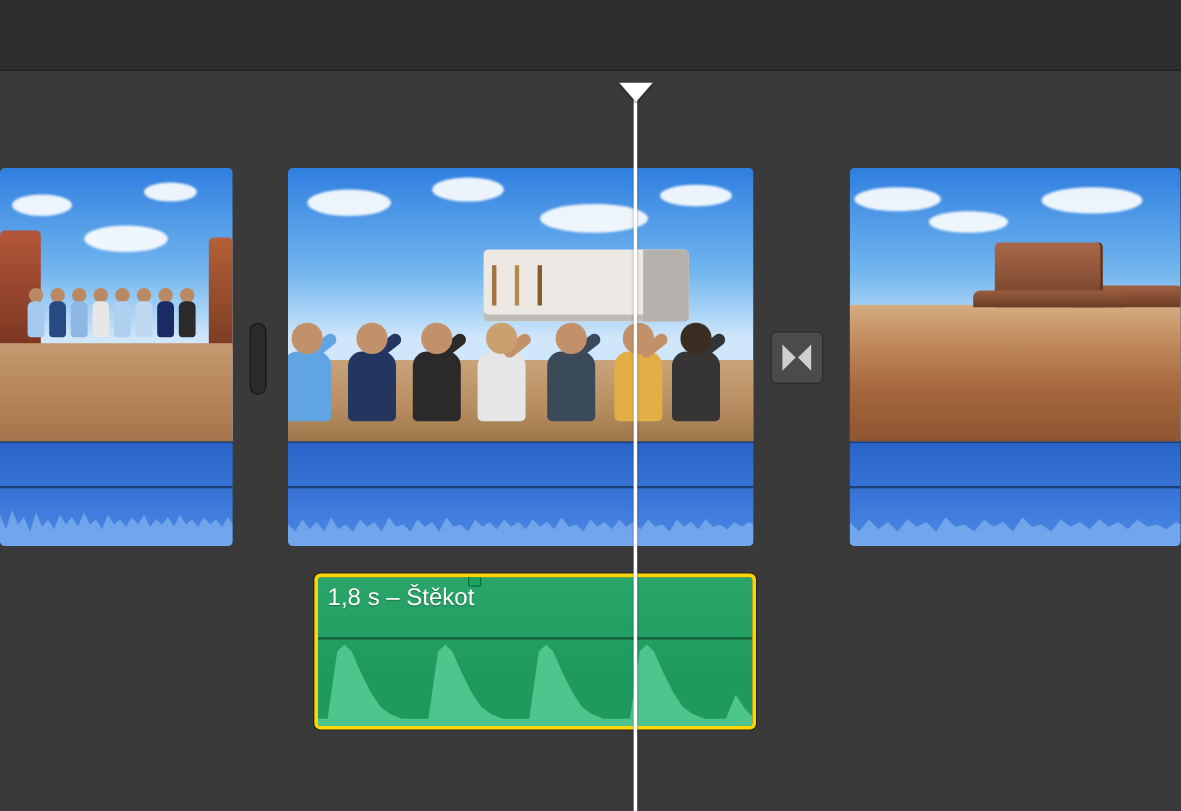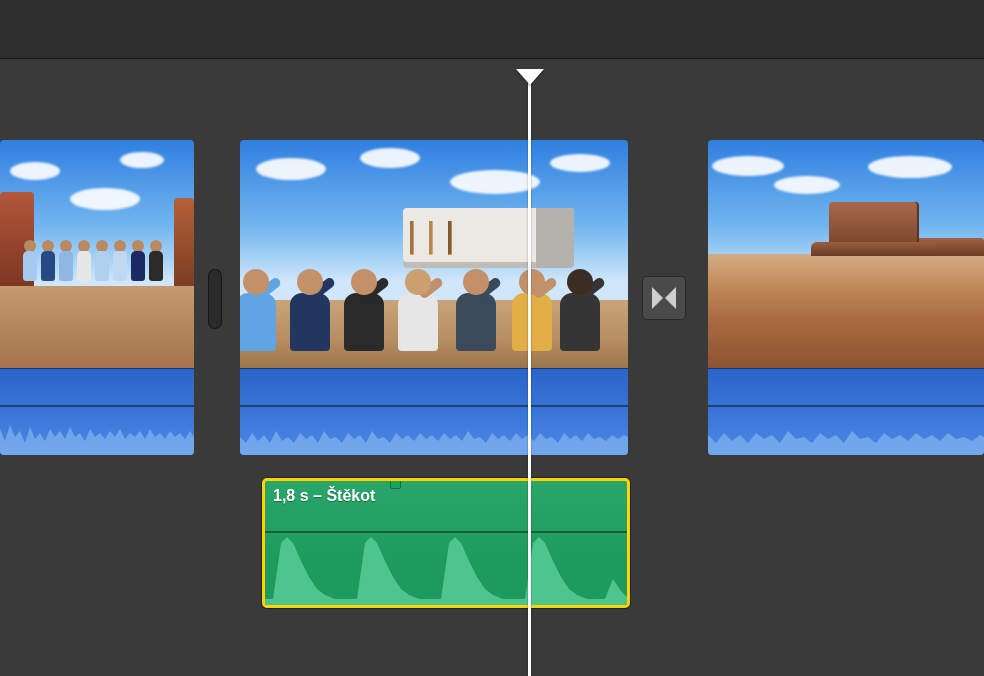--- a/index.html
+++ b/index.html
@@ -174,21 +174,21 @@
     background: linear-gradient(#2aa66b 0%, #1f9a5f 65%, #1e9a5f 100%);
     box-shadow: 0 0 0 1px rgba(0,0,0,.4);
     overflow: hidden;
   }
   .audio-clip .hline {
     position: absolute; left: 0; right: 0; top: 50px;
     height: 2px; background: rgba(0,0,0,0.4);
   }
   .audio-clip .label {
     position: absolute; left: 8px; top: 6px;
-    color: #ffffff; font-size: 16px; font-weight: 700;
+    color: #ffffff; font-size: 20px; font-weight: 400;
     text-shadow: 0 1px 1px rgba(0,0,0,.35);
     white-space: nowrap;
   }
   .audio-clip .gwave {
     position: absolute; left: 0; right: 0; bottom: 0; height: 72px;
   }
   .audio-clip .gwave svg { width: 100%; height: 100%; display: block; }
 
   .audio-clip .notch {
     position: absolute; top: -9px; left: 125px;

